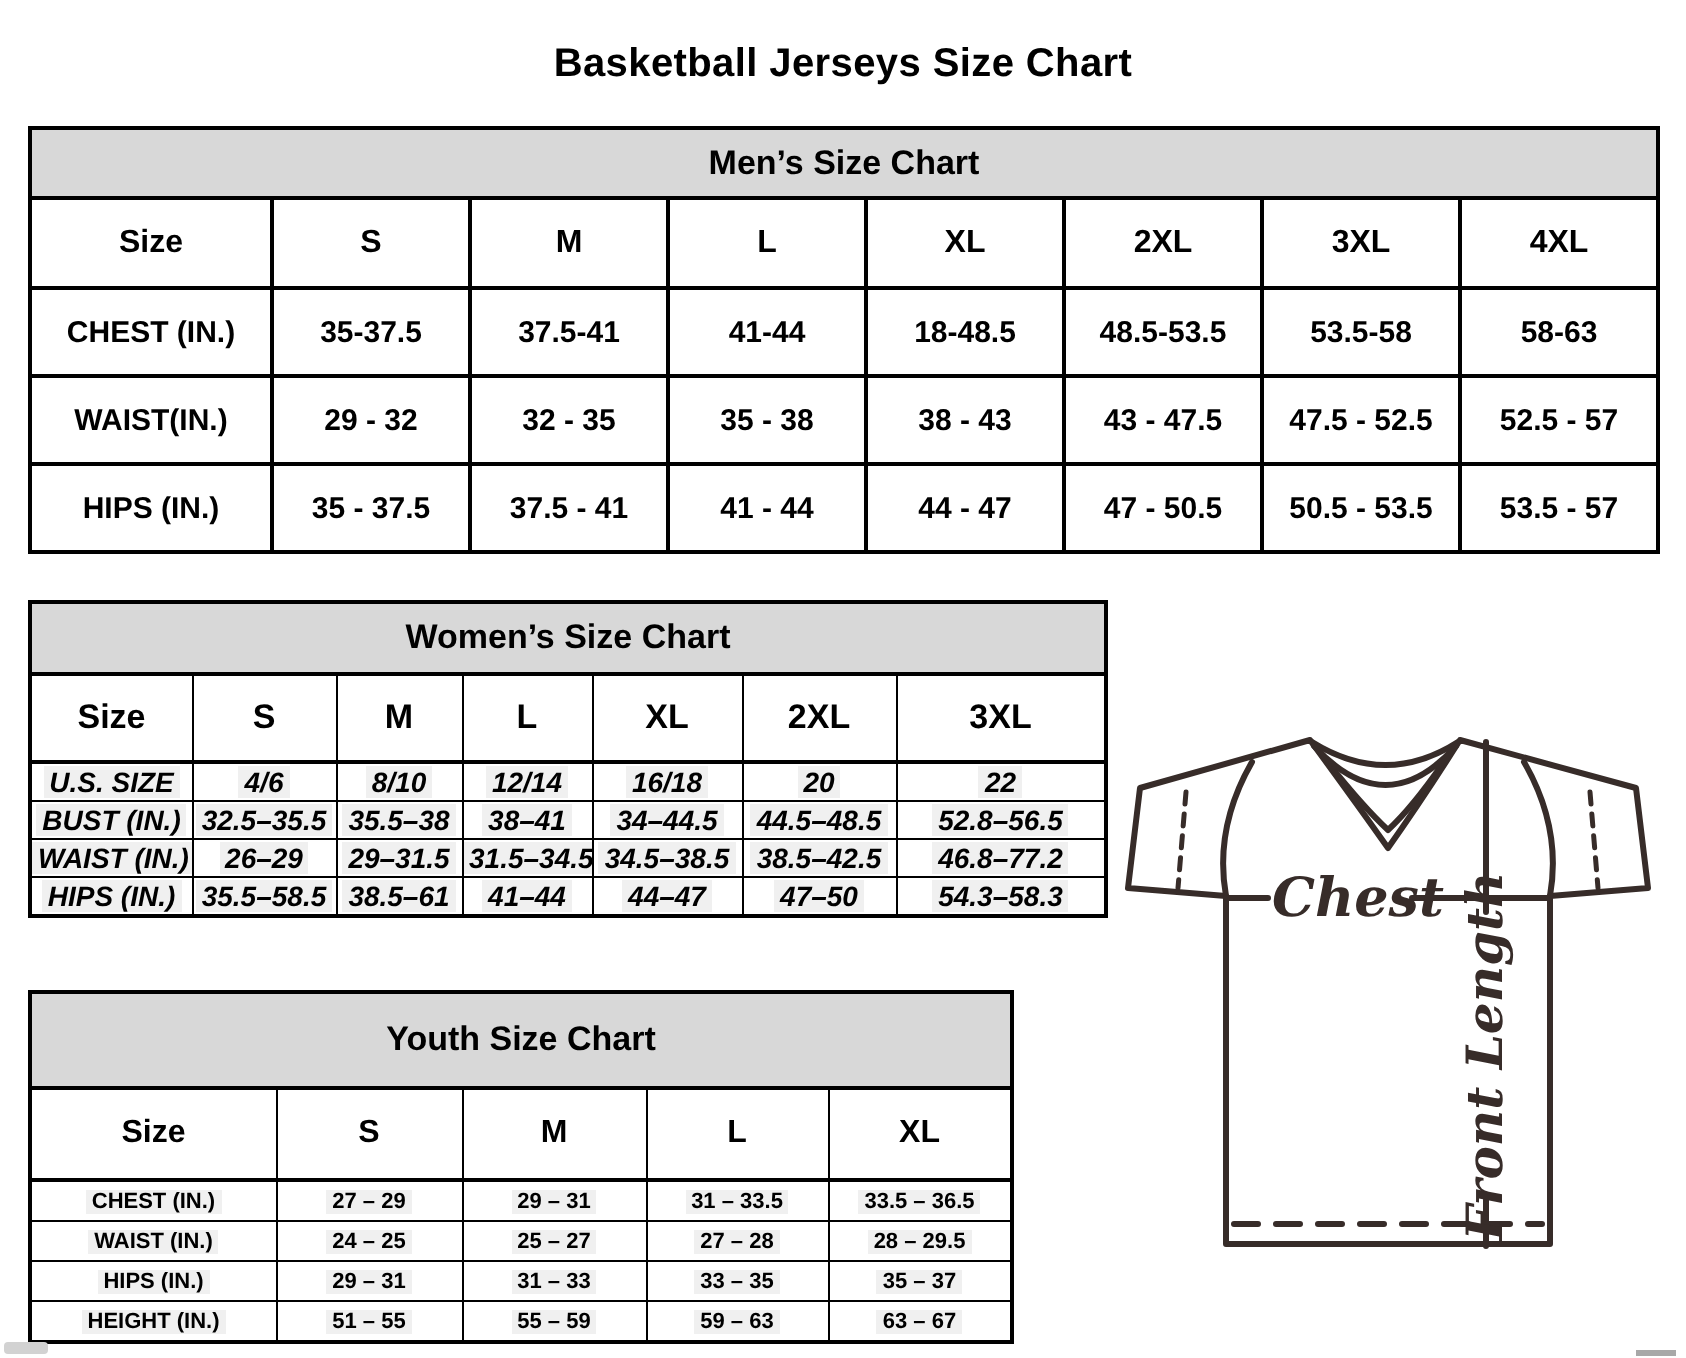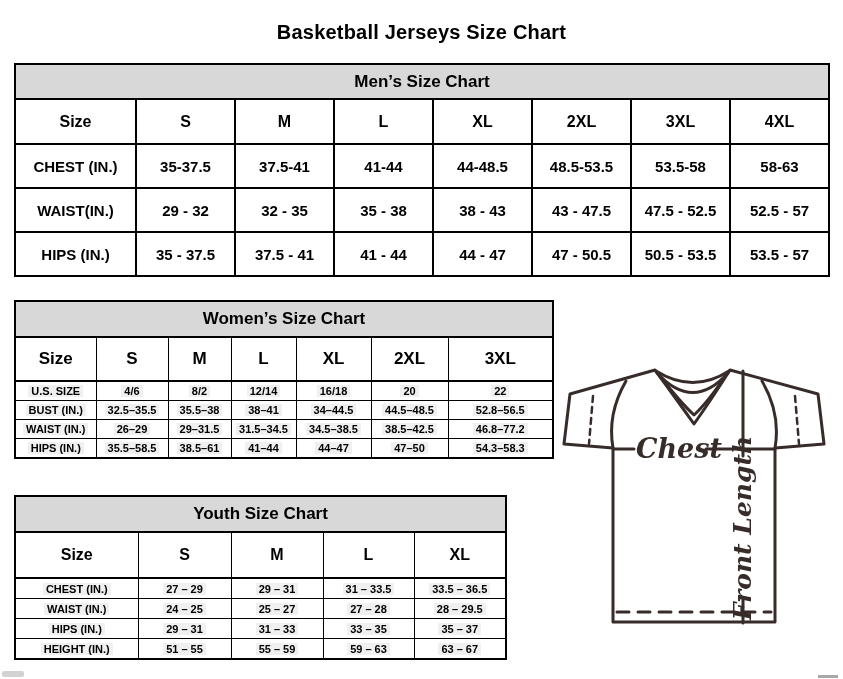--- a/index.html
+++ b/index.html
@@ -17,39 +17,39 @@
   }
   .panel { position:absolute; }
   .band {
     box-sizing:border-box; width:100%;
     border:2px solid #000; background:#d8d8d8;
     display:flex; align-items:center; justify-content:center;
     font-weight:bold;
   }
   .band-men   { height:37px; font-size:17px; }
   .band-women { height:38px; font-size:17px;justify-content:center; }
-  .band-youth { height:38px; font-size:17px;justify-content:center; }
+  .band-youth { height:50px; font-size:17px;justify-content:center; }
   table {
     border-collapse:collapse; table-layout:fixed; width:100%;
     margin-top:-2px; background:#fff;padding-left:44px;
   }
   th, td {
     text-align:center; vertical-align:middle;
     font-weight:bold; padding:0; overflow:hidden; white-space:nowrap;
   }
   
   .t-men th, .t-men td { border:2px solid #000; }
   .t-men th { height:43px; font-size:16px; }
   .t-men td { height:42px; font-size:15px; }
   
   .t-sm { border:2px solid #000; }
   .t-sm th, .t-sm td { border:1px solid #000; }
   .t-sm th { border-bottom:2px solid #000; }
   .t-women th { height:42px; font-size:17px; }
-  .t-women td { height:18px; font-size:11px; }
+  .t-women td { height:18px; font-size:14px;font-style:italic; }
   .t-youth th { height:44px; font-size:16px; }
   .t-youth td { height:19px; font-size:11px; }
   .hl-values td span { background:#f0f0f0; padding:0 3px; }
   
   .jersey { position:absolute; left:560px; top:360px; width:283px; height:315px; }
   .jersey text {
     font-family:"DejaVu Serif","Liberation Serif",serif;
     font-style:italic; font-weight:bold; fill:#372c29;
   }
   
@@ -89,21 +89,21 @@
           <th>3XL</th>
           <th>4XL</th>
         </tr>
       </thead>
       <tbody>
         <tr>
           <td><span>CHEST (IN.)</span></td>
           <td><span>35-37.5</span></td>
           <td><span>37.5-41</span></td>
           <td><span>41-44</span></td>
-          <td><span>44-48.5</span></td>
+          <td><span>18-48.5</span></td>
           <td><span>48.5-53.5</span></td>
           <td><span>53.5-58</span></td>
           <td><span>58-63</span></td>
         </tr>
         <tr>
           <td><span>WAIST(IN.)</span></td>
           <td><span>29 - 32</span></td>
           <td><span>32 - 35</span></td>
           <td><span>35 - 38</span></td>
           <td><span>38 - 43</span></td>
@@ -147,21 +147,21 @@
           <th>L</th>
           <th>XL</th>
           <th>2XL</th>
           <th>3XL</th>
         </tr>
       </thead>
       <tbody>
         <tr>
           <td><span>U.S. SIZE</span></td>
           <td><span>4/6</span></td>
-          <td><span>8/2</span></td>
+          <td><span>8/10</span></td>
           <td><span>12/14</span></td>
           <td><span>16/18</span></td>
           <td><span>20</span></td>
           <td><span>22</span></td>
         </tr>
         <tr>
           <td><span>BUST (IN.)</span></td>
           <td><span>32.5–35.5</span></td>
           <td><span>35.5–38</span></td>
           <td><span>38–41</span></td>

